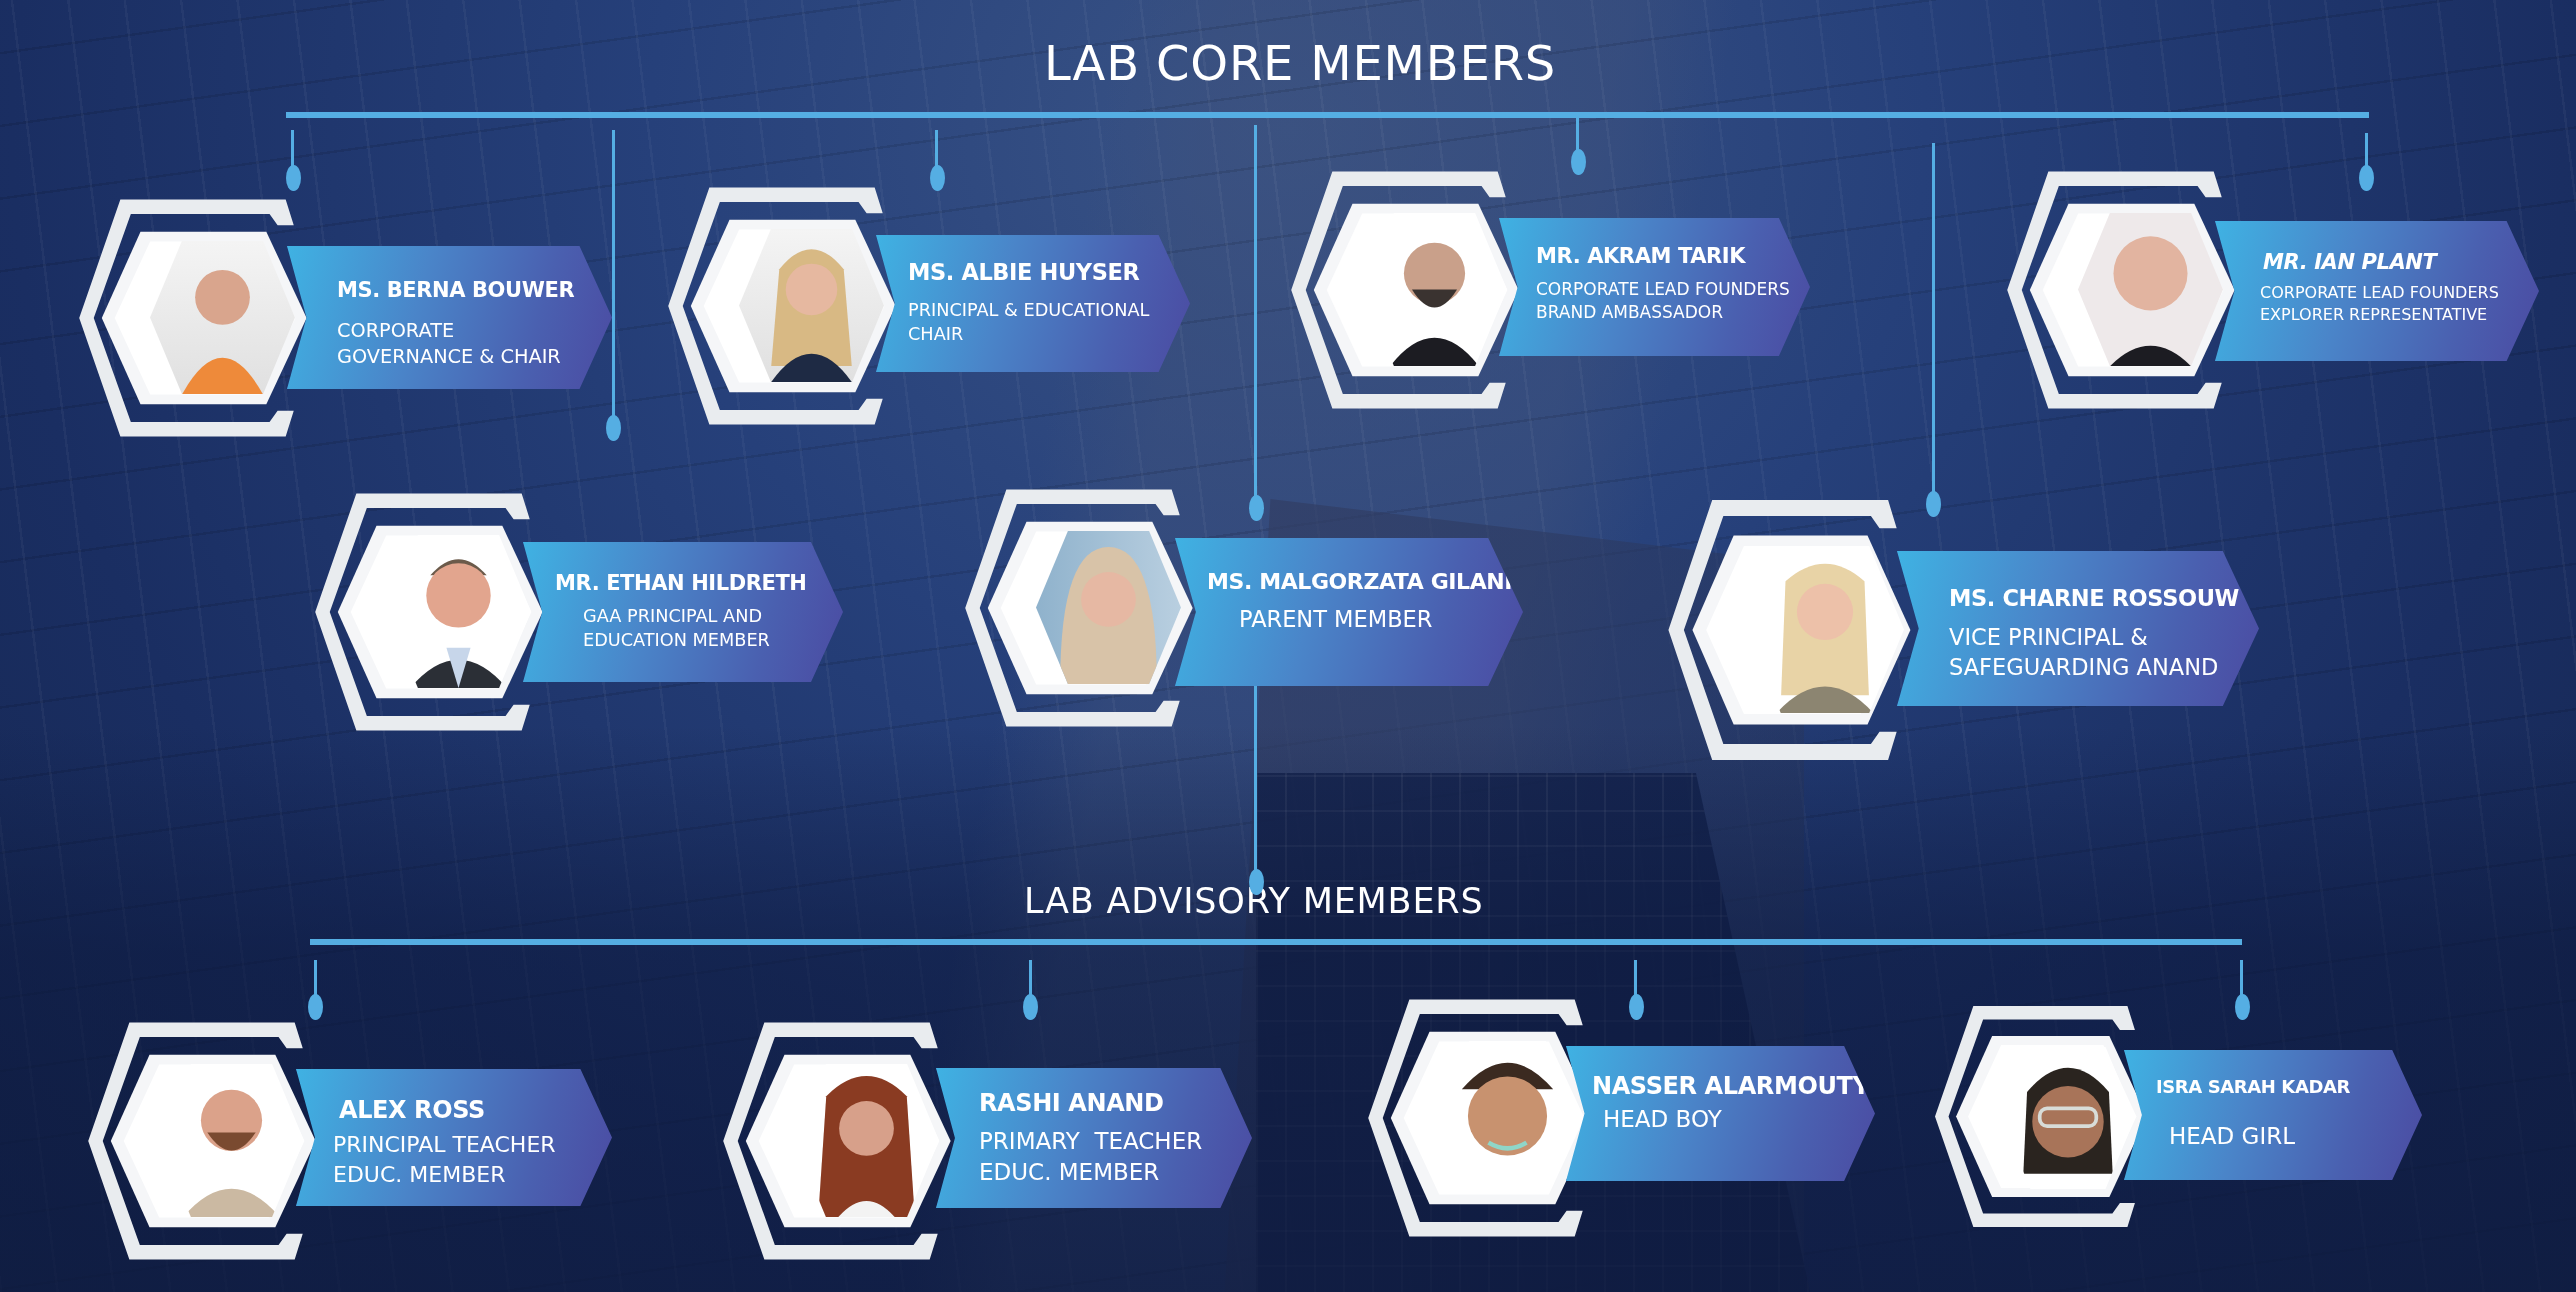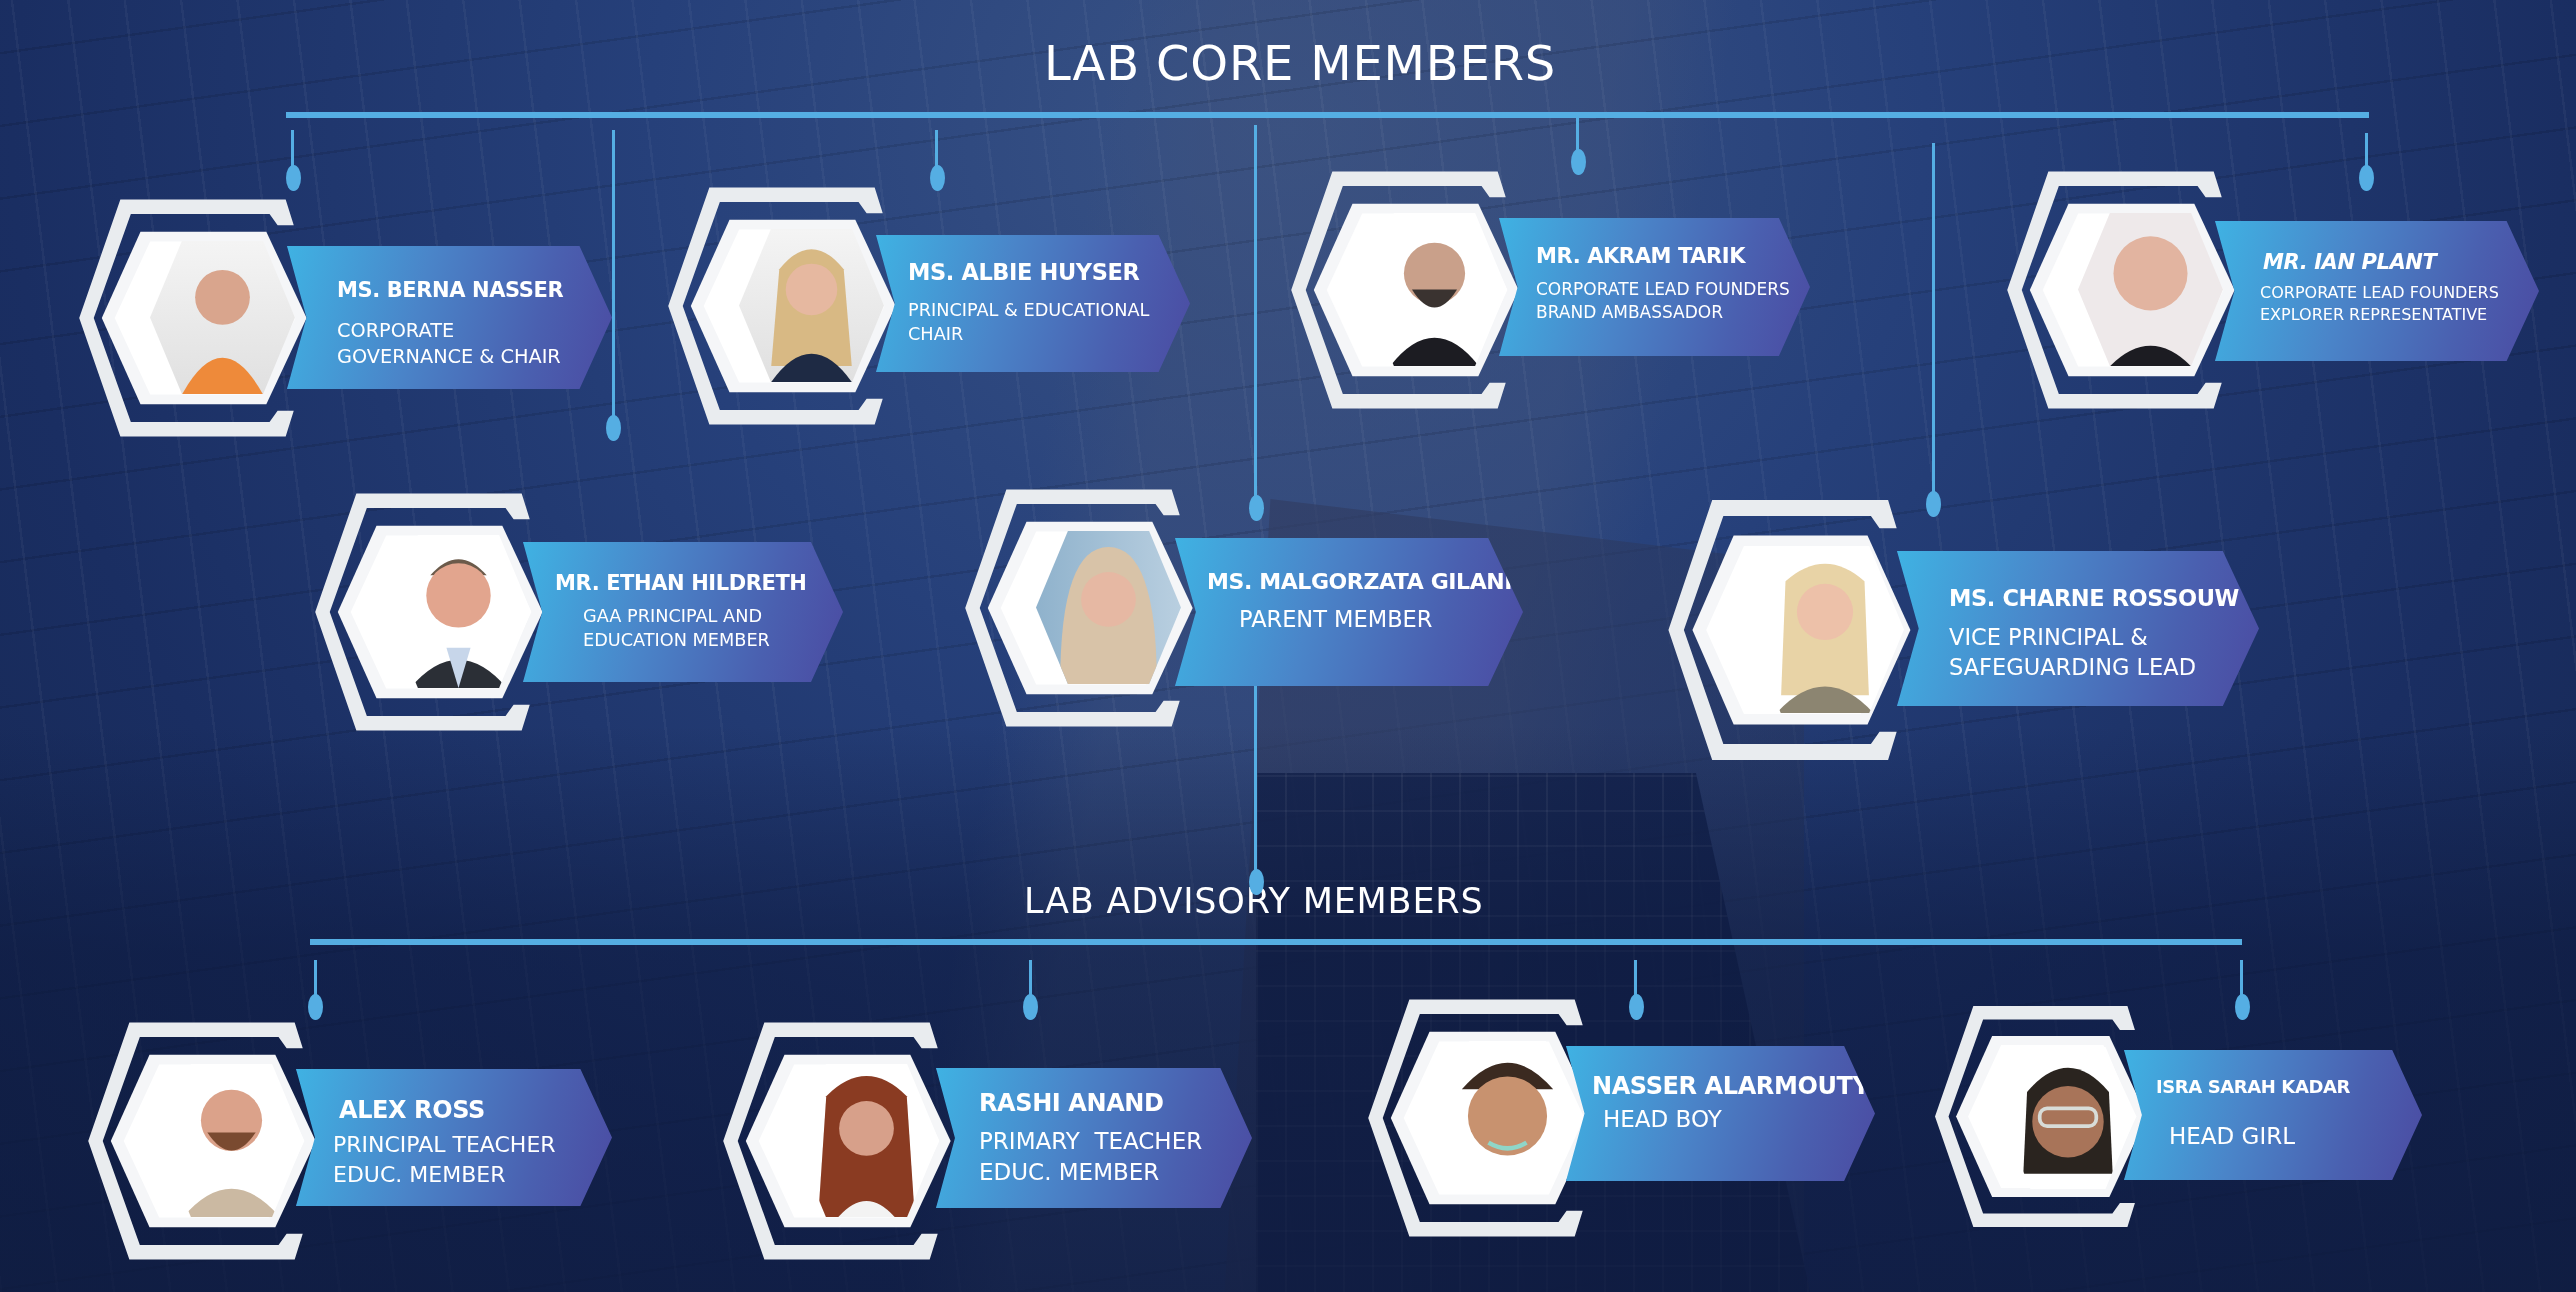--- a/index.html
+++ b/index.html
@@ -89,21 +89,21 @@
 <div class="drop" style="left:2235px;top:994px;"></div>
 
 <div class="card" style="left:76px;top:193px;width:539px;height:250px;">
   <svg width="250" height="250" viewBox="0 0 310 310" style="position:absolute;left:0;top:0">
     <polygon points="55,8 260,8 270,40 250,40 240,26 68,26 22,155 68,284 240,284 250,270 270,270 260,302 55,302 4,155" fill="#e9ecef"></polygon>
     <polygon points="80,48 236,48 286,155 236,262 80,262 32,155" fill="#f5f6f8"></polygon>
     <polygon points="92,60 228,60 272,155 228,250 92,250 48,155" fill="#ffffff"></polygon>
   </svg>
   <div class="banner-edge" style="left:211px;top:53px;width:39px;height:143px;"></div>
   <div class="banner" style="left:211px;top:53px;width:325px;height:143px;">
-    <div class="b-name" style="left:50px;top:32px;font-size:21px;">MS. BERNA NASSER</div>
+    <div class="b-name" style="left:50px;top:32px;font-size:21px;">MS. BERNA BOUWER</div>
     <div class="b-role" style="left:50px;top:72px;font-size:19.3px;">
       <span>CORPORATE</span>
       <span>GOVERNANCE &amp; CHAIR</span>
     </div>
   </div>
   <div class="photo" style="left:74px;top:48px;width:145px;height:153px;clip-path:polygon(22% 0,78% 0,100% 50%,78% 100%,22% 100%,0 50%);background:linear-gradient(#f4f4f4,#e0e0e0);">
     <svg width="145" height="153" viewBox="0 0 180 190">
         <circle cx="90" cy="70" r="34" fill="#d9a58d"></circle>
         <path d="M40 190 Q90 100 140 190Z" fill="#ee8a3a"></path>
       </svg>
@@ -227,21 +227,21 @@
   <svg width="266" height="274" viewBox="0 0 310 310" preserveAspectRatio="none" style="position:absolute;left:0;top:0">
     <polygon points="55,8 260,8 270,40 250,40 240,26 68,26 22,155 68,284 240,284 250,270 270,270 260,302 55,302 4,155" fill="#e9ecef"></polygon>
     <polygon points="80,48 236,48 286,155 236,262 80,262 32,155" fill="#f5f6f8"></polygon>
     <polygon points="92,60 228,60 272,155 228,250 92,250 48,155" fill="#ffffff"></polygon>
   </svg>
   <div class="banner-edge" style="left:232px;top:58px;width:39px;height:155px;"></div>
   <div class="banner" style="left:232px;top:58px;width:362px;height:155px;">
     <div class="b-name" style="left:52px;top:34px;font-size:22.5px;">MS. CHARNE ROSSOUW</div>
     <div class="b-role" style="left:52px;top:71px;font-size:22.5px;">
       <span>VICE PRINCIPAL &amp;</span>
-      <span>SAFEGUARDING LEAD</span>
+      <span>SAFEGUARDING ANAND</span>
     </div>
   </div>
   <div class="photo" style="left:81px;top:53px;width:158px;height:167px;clip-path:polygon(22% 0,78% 0,100% 50%,78% 100%,22% 100%,0 50%);background:#fff;">
     <svg width="158" height="167" viewBox="0 0 180 190">
         <path d="M45 40 Q90 0 135 40 L140 170 L40 170Z" fill="#e8d3a6"></path>
         <circle cx="90" cy="75" r="32" fill="#edc1a9"></circle>
         <path d="M35 190 Q90 130 145 190Z" fill="#8c8571"></path>
       </svg>
   </div>
 </div>

